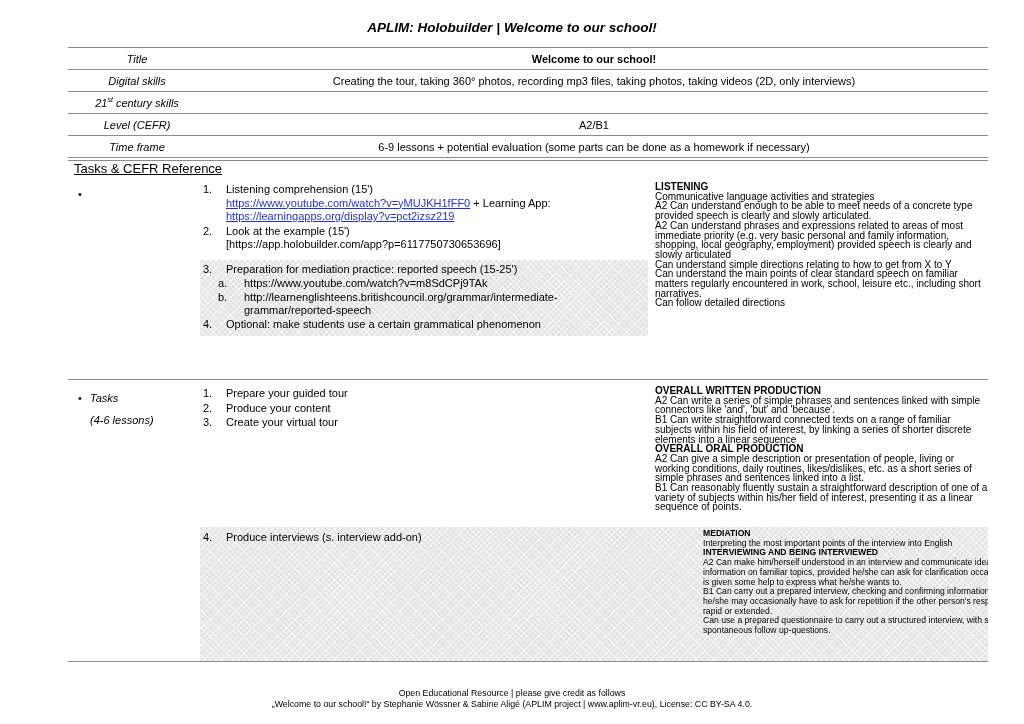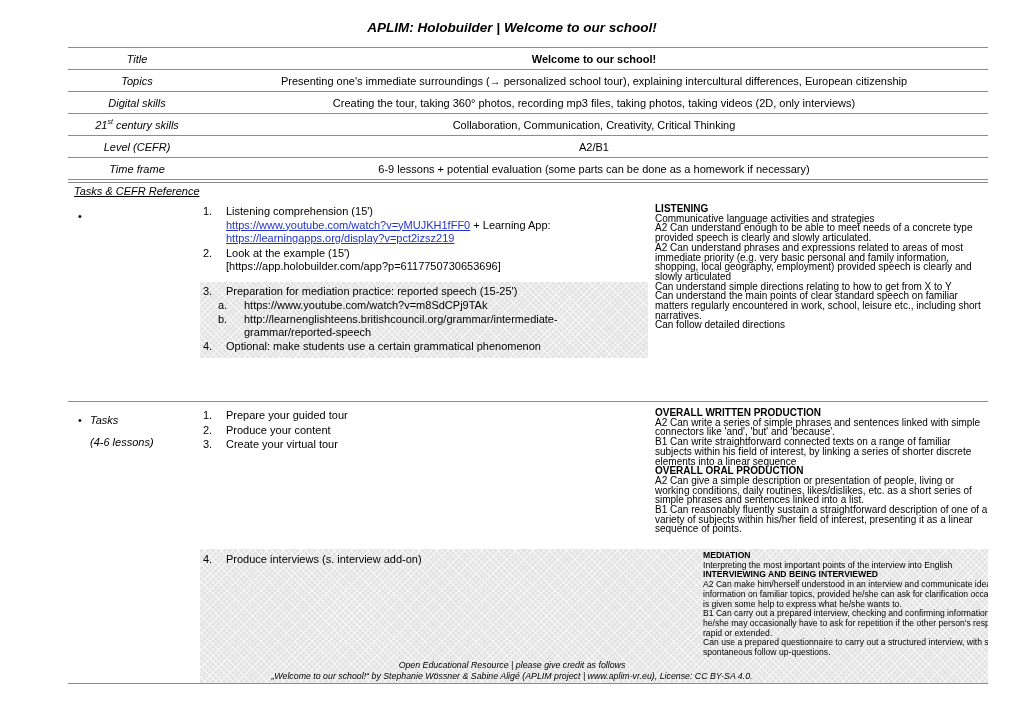--- a/index.html
+++ b/index.html
@@ -7,21 +7,21 @@
   html,body{ width:1024px; height:724px; background:#fff; color:#000;
              font-family:"Liberation Sans","DejaVu Sans",sans-serif; position:relative; overflow:hidden; }
   .page-title{ padding-top:20px; text-align:center; font-weight:bold; font-style:italic; font-size:13.5px; }
   .doc-table{ position:absolute; left:68px; top:47px; width:920px; border-bottom:1.5px solid var(--line); }
   .info-row{ border-top:1.5px solid var(--line); height:22px; display:flex; align-items:center; font-size:11px;text-align:center; }
   .label-col{ width:132px; flex:none; padding-left:6px; font-style:italic; }
   .label-col sup{ font-size:7px; }
   .value-col{ flex:1; }
   .value-col.bold{ font-weight:bold; }
   .section-header{ border-top:4px double var(--line); height:19px; display:flex; align-items:center; padding-left:6px; }
-  .sh-text{ font-style:italic; text-decoration:underline; font-size:11px; }
+  .sh-text{ text-decoration:underline; font-size:13px; }
   .task-row{ display:flex; }
   .pretasks{ height:203px; }
   .col-left{ width:132px; flex:none; display:flex; padding-top:7px; }
   .bullet{ width:22px; flex:none; padding-left:10px; font-size:11px; line-height:22px; }
   .left-label{ width:100px; font-style:italic; font-size:11px; line-height:22px; }
   .col-mid{ width:455px; flex:none; padding-top:7px; font-size:11px; }
   .num-item{ display:flex; line-height:13.5px; font-size:11px; margin-bottom:1px; }
   .num{ width:26px; flex:none; padding-left:3px; }
   .item-body{ flex:1; padding-right:4px; overflow-wrap:break-word; }
   .sub-item{ display:flex; line-height:13.5px; }
@@ -34,45 +34,40 @@
   .grey-box{ margin-top:8px; width:448px; padding:3px 0 4px; }
   .col-right{ width:333px; flex:none; padding-top:6px; font-size:10px; line-height:9.7px; overflow:hidden; }
   .cefr-line{ overflow-wrap:break-word; }
   .cefr-line.bold{ font-weight:bold; }
   .tasks-row{ border-top:1.5px solid var(--line); height:282px; display:flex; flex-direction:column; }
   .tasks-white{ display:flex; height:147px; overflow:hidden; }
   .tasks-grey{ flex:1; display:flex; margin-left:132px; overflow:hidden; }
   .grey-mid{ width:455px; flex:none; padding-top:4px; }
   .grey-right{ width:333px; flex:none; padding-top:2px; font-size:8.6px; line-height:9.7px;margin-left:48px; }
   .link{ color:var(--link); text-decoration:underline; cursor:pointer; }
-  .footer{ position:absolute; left:0; top:660px; width:1024px; text-align:center;
-           font-style:italic; font-size:8.8px; line-height:11px; }
+  .footer{ position:absolute; left:0; top:688px; width:1024px; text-align:center;
+           font-size:8.8px; line-height:11px; }
 </style>
 </head>
 <body>
 
 <div class="page-title">APLIM: Holobuilder | Welcome to our school!</div>
 
 <div class="doc-table">
 
   <div class="info-row">
     <div class="label-col">Title</div>
     <div class="value-col bold">Welcome to our school!</div>
   </div>
   <div class="info-row">
-    <div class="label-col">Topics</div>
-    <div class="value-col">Presenting one's immediate surroundings (→ personalized school tour), explaining intercultural differences, European citizenship</div>
-  </div>
-  <div class="info-row">
     <div class="label-col">Digital skills</div>
     <div class="value-col">Creating the tour, taking 360° photos, recording mp3 files, taking photos, taking videos (2D, only interviews)</div>
   </div>
   <div class="info-row">
     <div class="label-col"><span>21</span><sup>st</sup><span> century skills</span></div>
-    <div class="value-col">Collaboration, Communication, Creativity, Critical Thinking</div>
   </div>
   <div class="info-row">
     <div class="label-col">Level (CEFR)</div>
     <div class="value-col">A2/B1</div>
   </div>
   <div class="info-row">
     <div class="label-col">Time frame</div>
     <div class="value-col">6-9 lessons + potential evaluation (some parts can be done as a homework if necessary)</div>
   </div>
 

